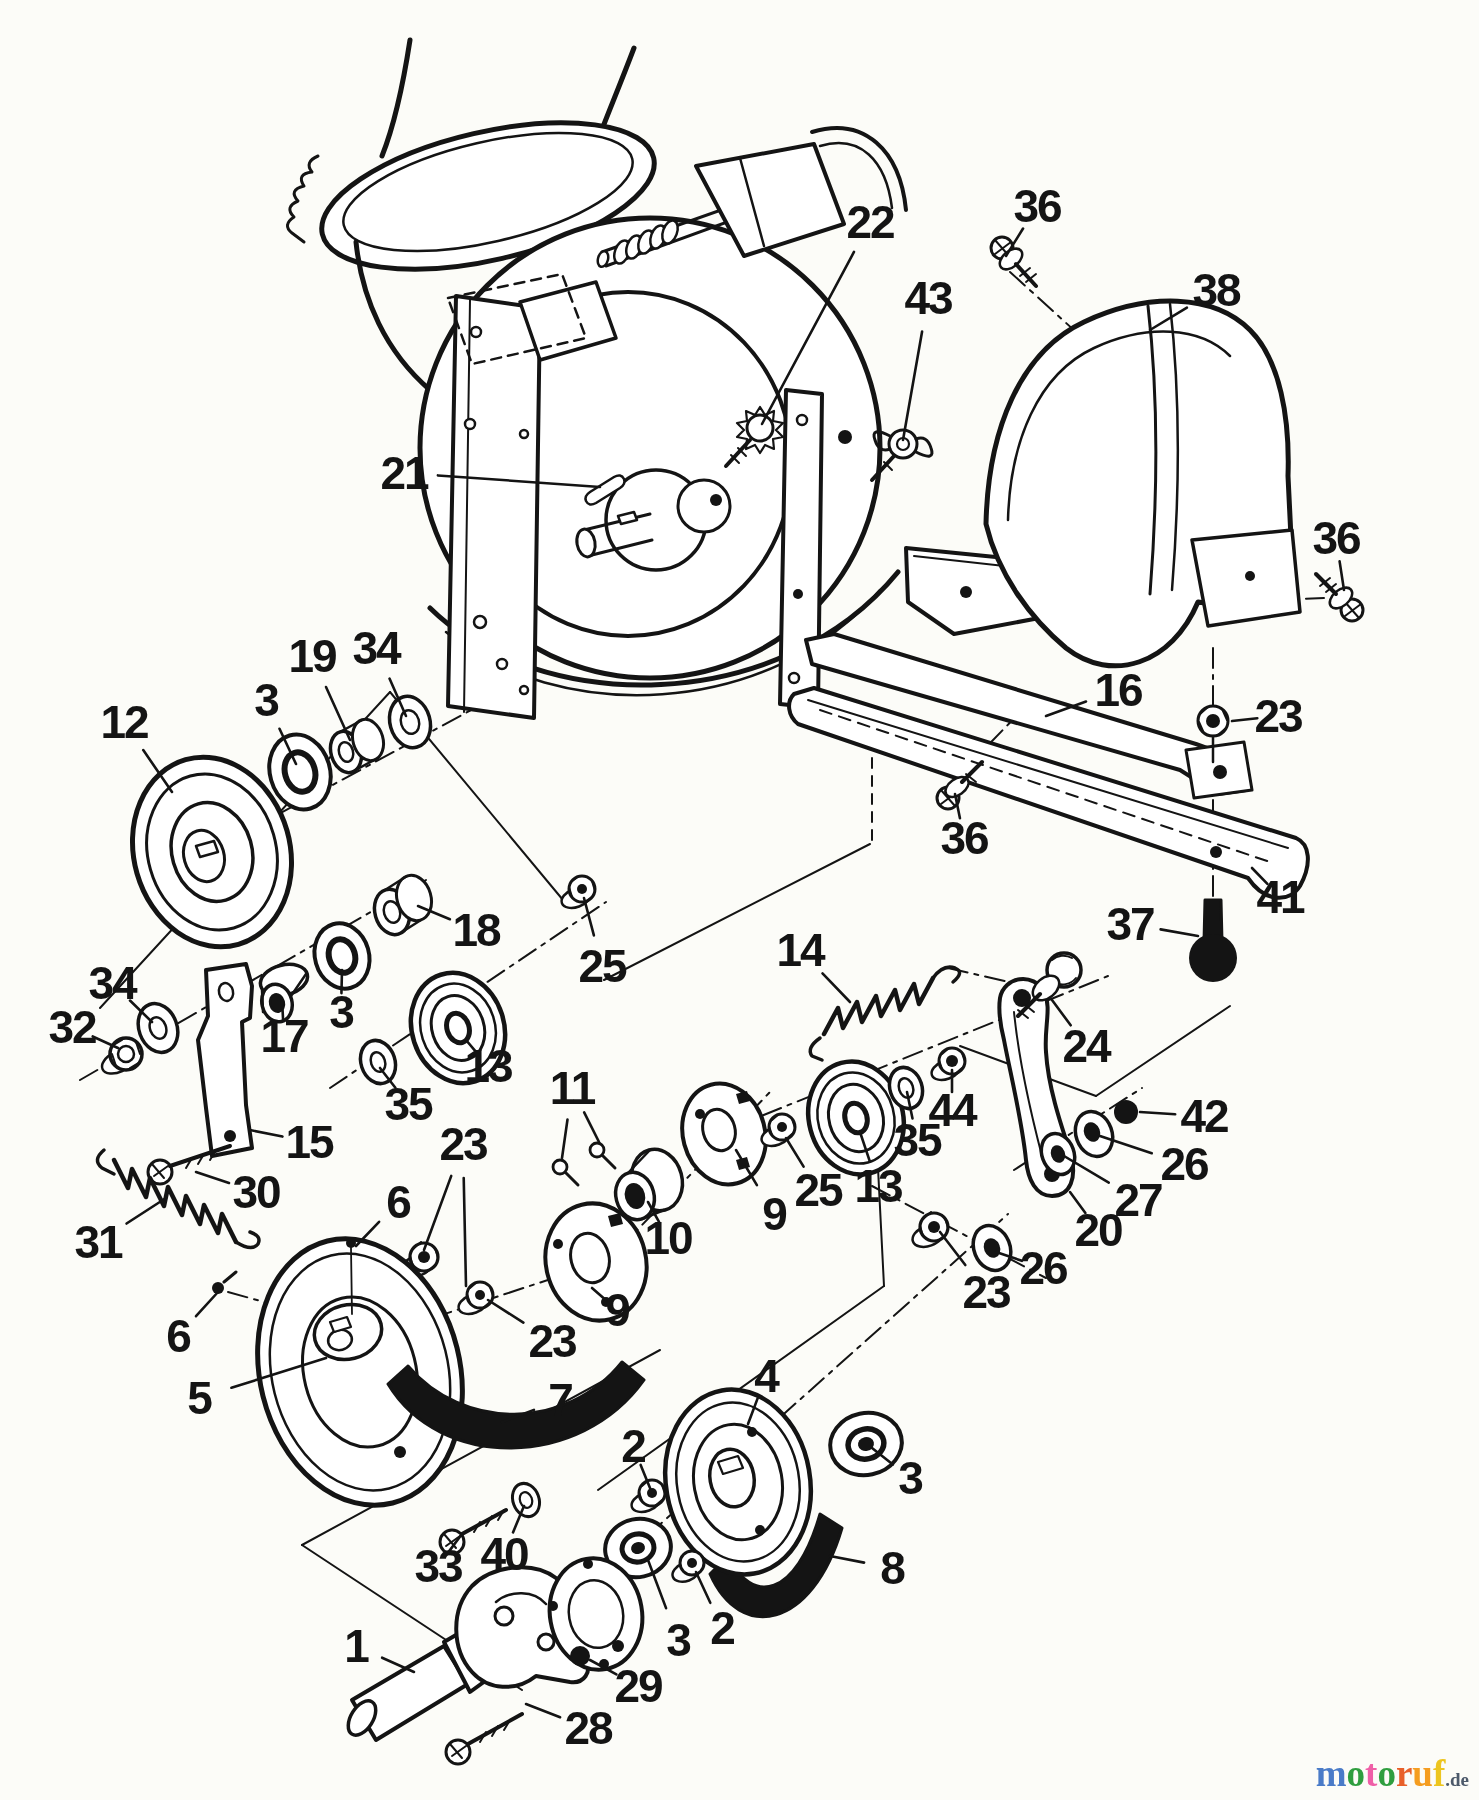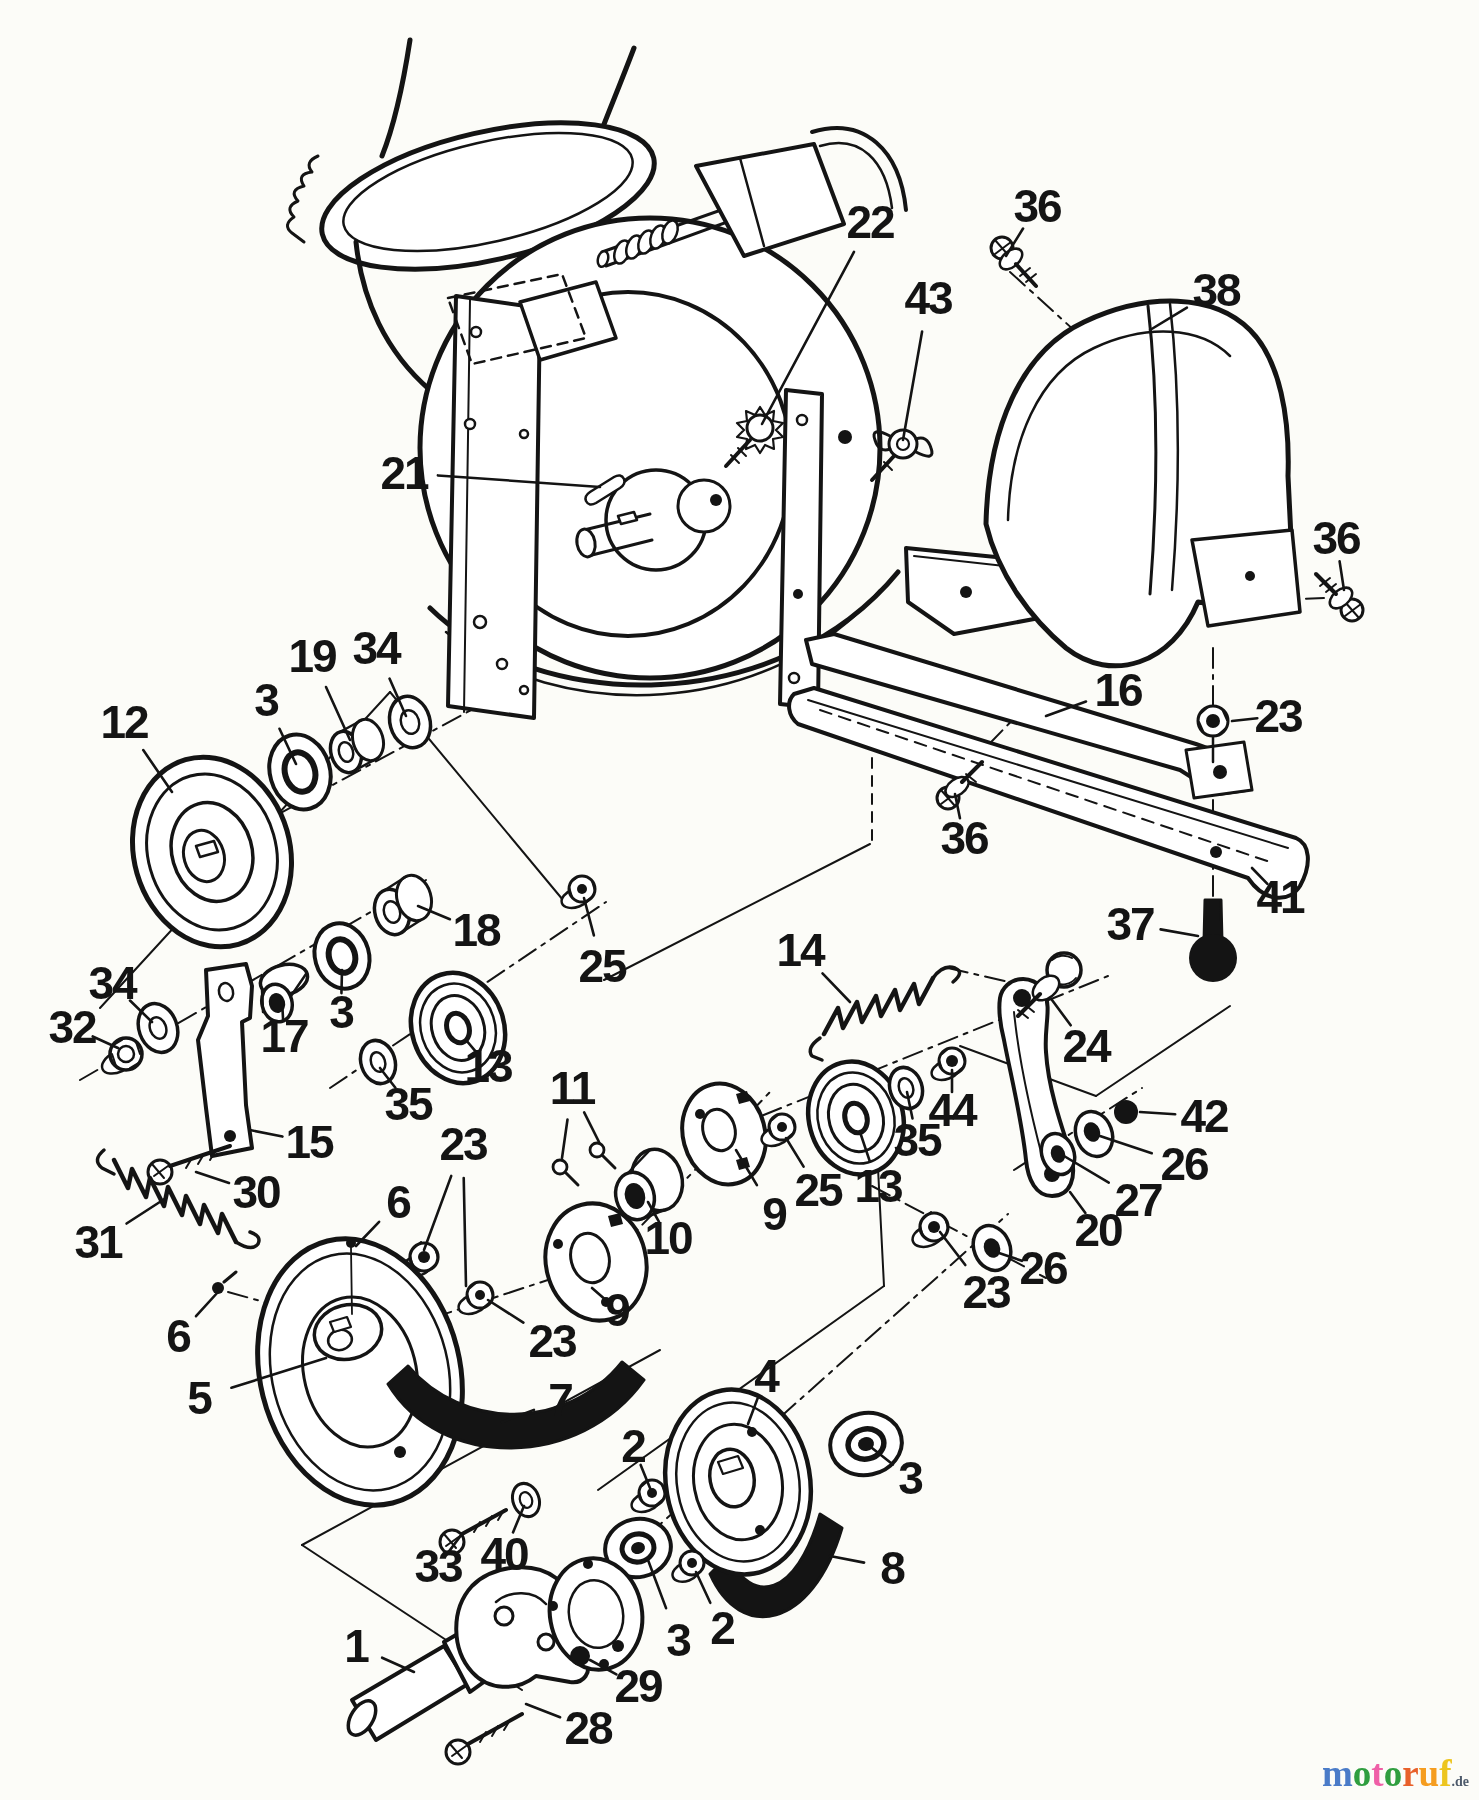--- a/index.html
+++ b/index.html
@@ -15,21 +15,21 @@
     fill:#141414;
     letter-spacing:-2px;
   }
   .watermark{
     position:absolute;right:10px;bottom:8px;
     font-family:"Liberation Serif",serif;
     font-weight:700;font-size:37px;line-height:1;
     letter-spacing:0px;user-select:none;
   }
   .watermark .wm-suffix{
-    font-size:14px;font-weight:700;letter-spacing:0;
+    font-size:19px;font-weight:700;letter-spacing:0;
   }
 </style>
 </head>
 <body>
 
 <div class="stage">
   <svg id="diagram" viewBox="0 0 1479 1800" width="1479" height="1800">
     <g id="art">
         <line x1="100" y1="1008" x2="390" y2="692" stroke="#141414" stroke-width="2" stroke-linecap="round"></line>
         <line x1="390" y1="692" x2="568" y2="906" stroke="#141414" stroke-width="2" stroke-linecap="round"></line>

